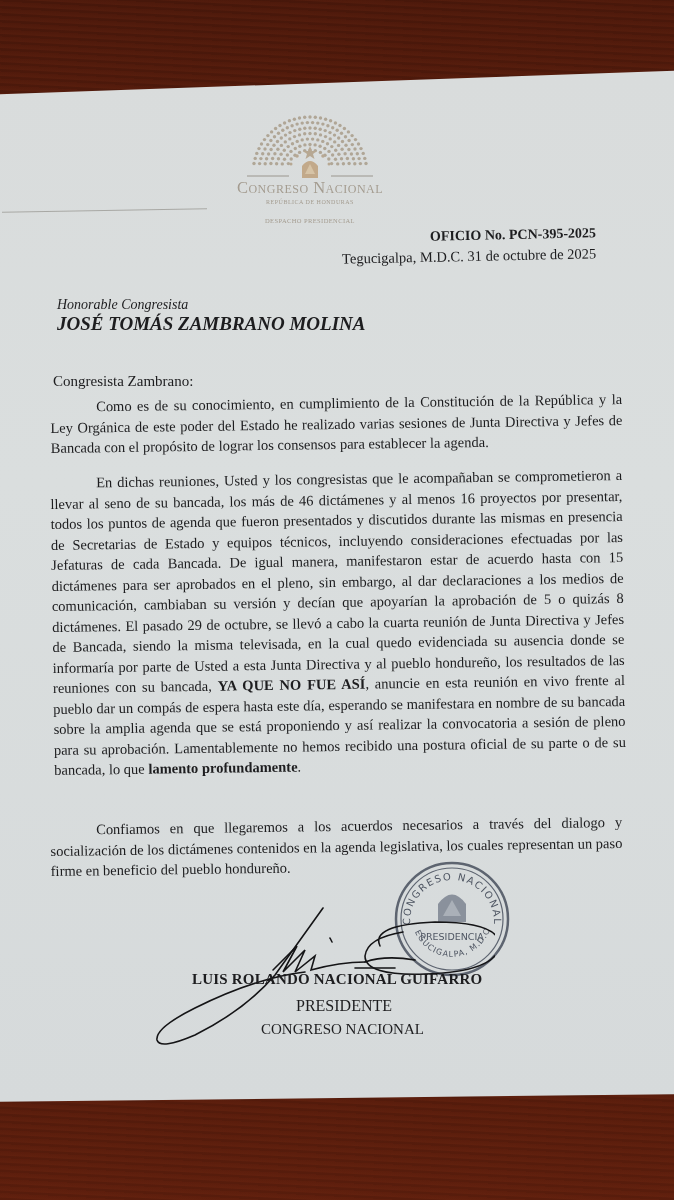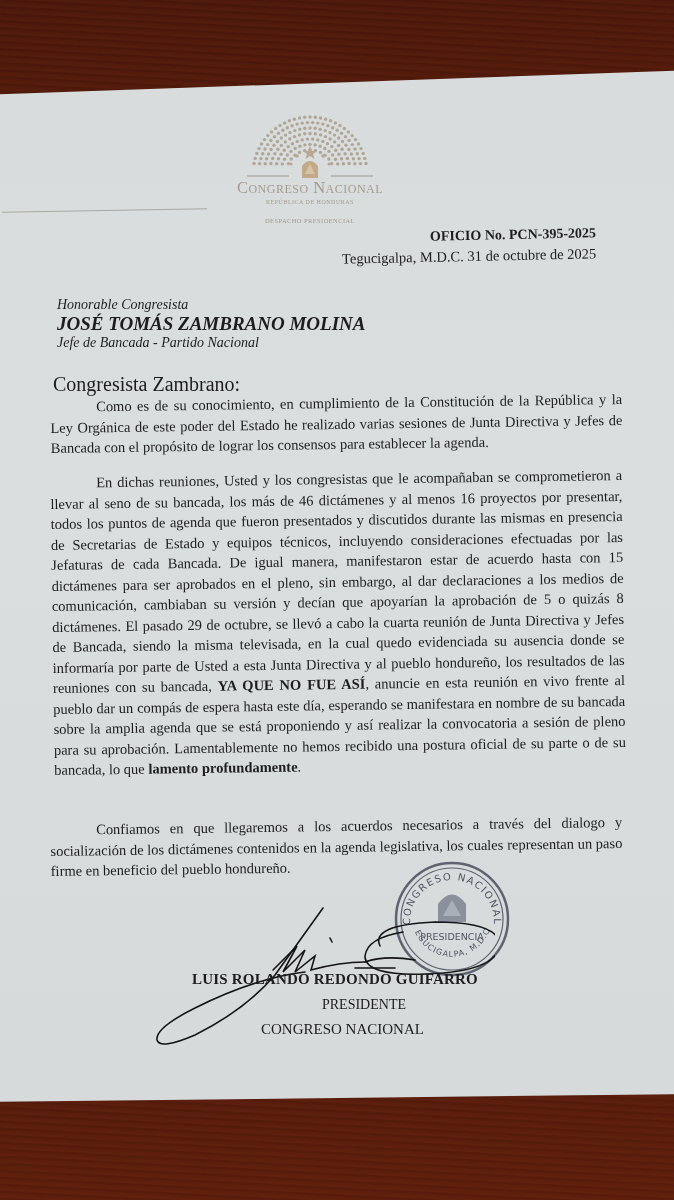--- a/index.html
+++ b/index.html
@@ -36,38 +36,38 @@
   .logo-office {
     position: absolute; left: 205px; top: 212px; width: 210px; text-align: center;
     color: #a49c90; font-size: 6.5px; letter-spacing: 0.4px;
   }
 
   .oficio { position: absolute; left: 430px; top: 222px; font-size: 14px; font-weight: bold; transform: rotate(-1.2deg); }
   .fecha { position: absolute; left: 342px; top: 243px; font-size: 14.5px; transform: rotate(-1.2deg); }
 
   .rcpt { position: absolute; left: 57px; top: 290px; font-size: 14px; line-height: 19px; font-style: italic; }
   .rcpt .name { font-weight: bold; font-size: 19px; }
-  .saludo { position: absolute; left: 53px; top: 368px; font-size: 20px; }
+  .saludo { position: absolute; left: 53px; top: 368px; font-size: 15px; }
 
   .para {
     position: absolute; left: 50px; width: 572px;
     font-size: 14.5px; line-height: 20.5px; text-align: justify;
     transform: rotate(-0.8deg); transform-origin: left top;
   }
   .para .indent { display: inline-block; width: 46px; }
   .p1 { top: 392px; }
   .p2 { top: 468px; }
   .p3 { top: 815px; }
   .para b { font-weight: bold; }
 
   .stamp { position: absolute; left: 393px; top: 855px; width: 118px; height: 118px; }
   .sign { position: absolute; left: 155px; top: 895px; width: 340px; height: 150px; }
 
   .firma-name { position: absolute; left: 192px; top: 966px; font-size: 15px; font-weight: bold; letter-spacing: 0.2px; }
-  .firma-role { position: absolute; left: 296px; top: 992px; font-size: 14px; margin-left: 26px; }
+  .firma-role { position: absolute; left: 296px; top: 992px; font-size: 16px; }
   .firma-org { position: absolute; left: 261px; top: 1016px; font-size: 15px; }
 </style>
 </head>
 <body>
 
 <div class="paper"></div>
 
 <div class="doc">
 
   <div class="logo">
@@ -243,21 +243,20 @@
   </div>
   <div class="logo-rule"></div>
   <div class="logo-office">DESPACHO PRESIDENCIAL</div>
 
   <div class="oficio">OFICIO No. PCN-395-2025</div>
   <div class="fecha">Tegucigalpa, M.D.C. 31 de octubre de 2025</div>
 
   <div class="rcpt">
     <div>Honorable Congresista</div>
     <div class="name">JOSÉ TOMÁS ZAMBRANO MOLINA</div>
-    <div>Jefe de Bancada - Partido Nacional</div>
   </div>
 
   <div class="saludo">Congresista Zambrano:</div>
 
   <div class="para p1"><span class="indent"></span><span>Como es de su conocimiento, en cumplimiento de la Constitución de la República y la Ley Orgánica de este poder del Estado he realizado varias sesiones de Junta Directiva y Jefes de Bancada con el propósito de lograr los consensos para establecer la agenda.</span></div>
 
   <div class="para p2"><span class="indent"></span><span>En dichas reuniones, Usted y los congresistas que le acompañaban se comprometieron a llevar al seno de su bancada, los más de 46 dictámenes y al menos 16 proyectos por presentar, todos los puntos de agenda que fueron presentados y discutidos durante las mismas en presencia de Secretarias de Estado y equipos técnicos, incluyendo consideraciones efectuadas por las Jefaturas de cada Bancada. De igual manera, manifestaron estar de acuerdo hasta con 15 dictámenes para ser aprobados en el pleno, sin embargo, al dar declaraciones a los medios de comunicación, cambiaban su versión y decían que apoyarían la aprobación de 5 o quizás 8 dictámenes. El pasado 29 de octubre, se llevó a cabo la cuarta reunión de Junta Directiva y Jefes de Bancada, siendo la misma televisada, en la cual quedo evidenciada su ausencia donde se informaría por parte de Usted a esta Junta Directiva y al pueblo hondureño, los resultados de las reuniones con su bancada, </span><b>YA QUE NO FUE ASÍ</b><span>, anuncie en esta reunión en vivo frente al pueblo dar un compás de espera hasta este día, esperando se manifestara en nombre de su bancada sobre la amplia agenda que se está proponiendo y así realizar la convocatoria a sesión de pleno para su aprobación. Lamentablemente no hemos recibido una postura oficial de su parte o de su bancada, lo que </span><b>lamento profundamente</b><span>.</span></div>
 
   <div class="para p3"><span class="indent"></span><span>Confiamos en que llegaremos a los acuerdos necesarios a través del dialogo y socialización de los dictámenes contenidos en la agenda legislativa, los cuales representan un paso firme en beneficio del pueblo hondureño.</span></div>
 
@@ -283,16 +282,16 @@
     <g fill="none" stroke="#141416" stroke-width="1.6" stroke-linecap="round">
       <path d="M168 8 L120 75 Q90 110 40 135 Q5 150 2 140 Q0 128 40 108 Q100 78 150 72"></path>
       <path d="M118 70 L142 46 L128 72 L150 50 L140 72 L160 56 L156 70 Q185 62 210 62"></path>
       <path d="M175 38 L177 42"></path>
       <path d="M210 62 Q230 55 260 60"></path>
       <path d="M225 46 Q215 25 280 22 Q345 22 345 46 Q340 72 270 74 Q210 76 210 56 Q212 38 248 32"></path>
       <path d="M200 68 L240 68"></path>
     </g>
   </svg>
 
-  <div class="firma-name">LUIS ROLANDO REDONDO GUIFARRO</div>
+  <div class="firma-name">LUIS ROLANDO NACIONAL GUIFARRO</div>
   <div class="firma-role">PRESIDENTE</div>
   <div class="firma-org">CONGRESO NACIONAL</div>
 </div>
 
 </body></html>

